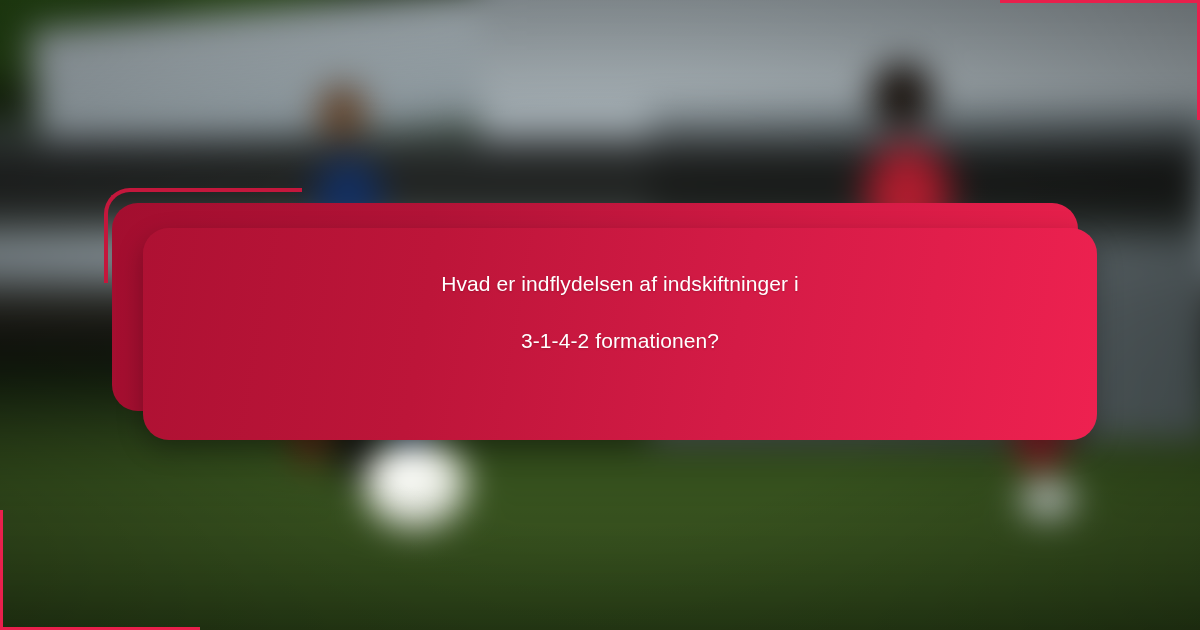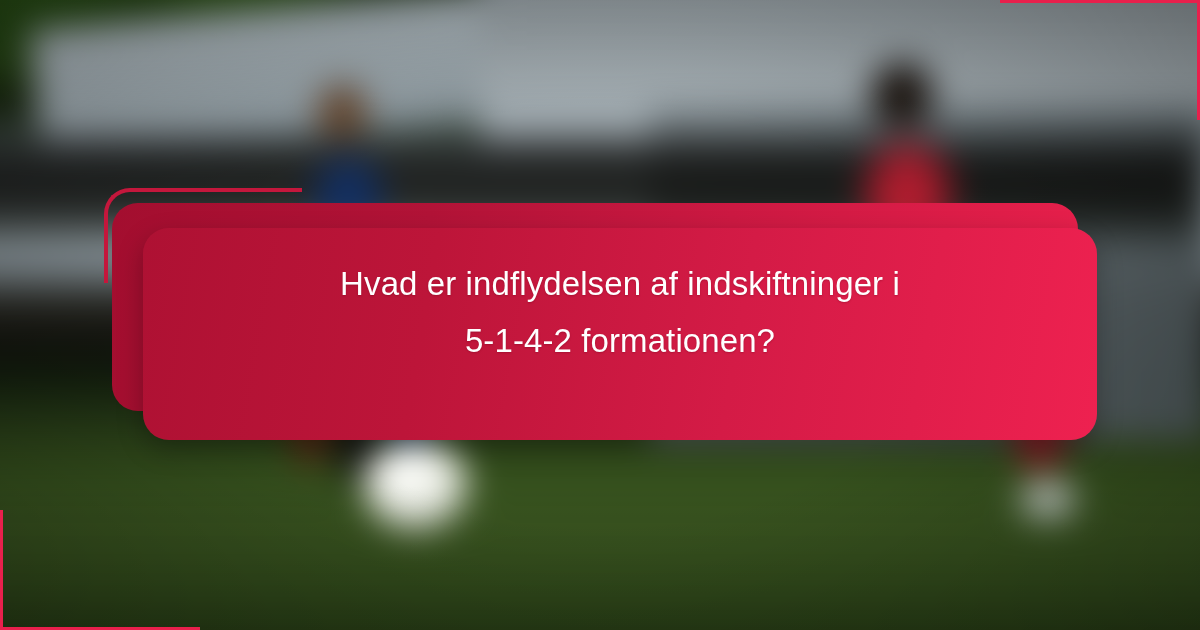--- a/index.html
+++ b/index.html
@@ -215,21 +215,21 @@
 
   
   .question {
     position:absolute;
     left:150px; top:255px;
     width:940px;
     z-index:8;
     text-align:center;
     color:#ffffff;
     font-family:"Liberation Sans", sans-serif;
-    font-size:33px;
+    font-size:21px;
     font-weight:400;
     line-height:57px;
     letter-spacing:.1px;
     text-shadow:0 1px 2px rgba(90,0,20,.28);
   }
   .question .qline { display:block; white-space:nowrap; }
 </style>
 </head>
 <body>
 
@@ -263,16 +263,16 @@
     <span class="l2"></span>
     <span class="l3"></span>
   </div>
 
   <div class="card-bracket"></div>
   <div class="card-back"></div>
   <div class="card-front"></div>
 
   <div class="question">
     <span class="qline">Hvad er indflydelsen af indskiftninger i</span>
-    <span class="qline">5-1-4-2 formationen?</span>
+    <span class="qline">3-1-4-2 formationen?</span>
   </div>
 
 </div>
 
 </body></html>

